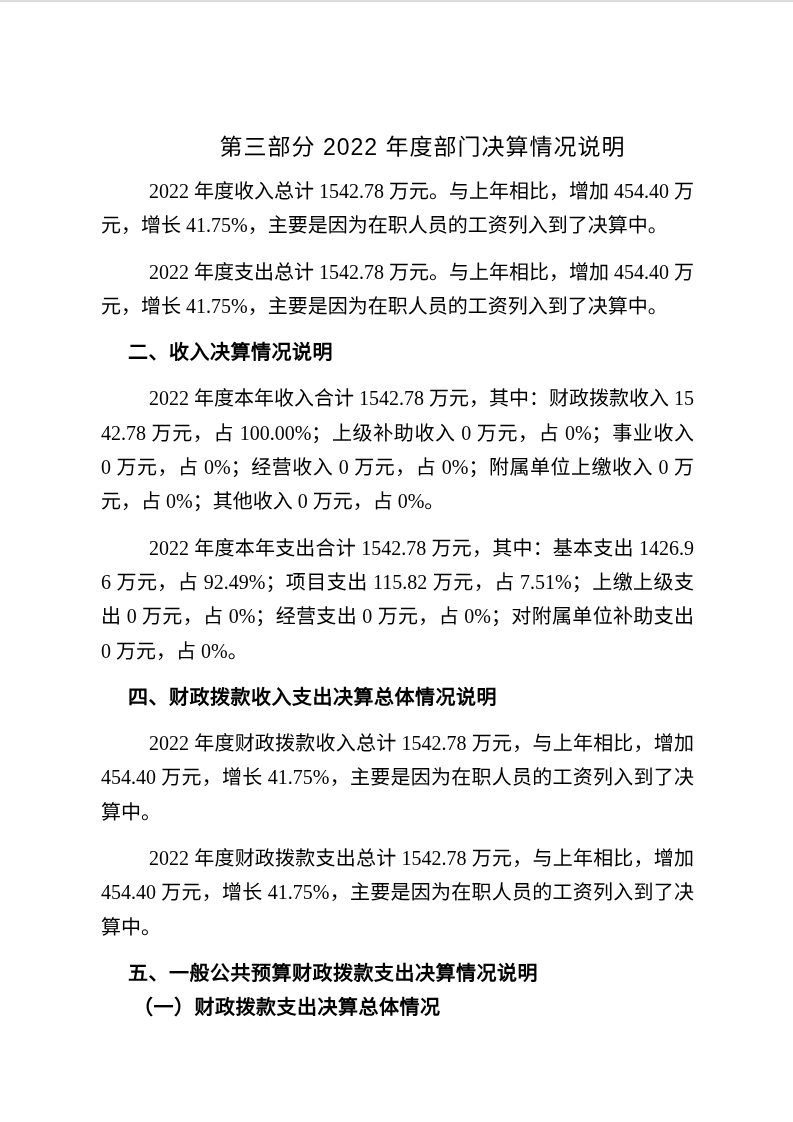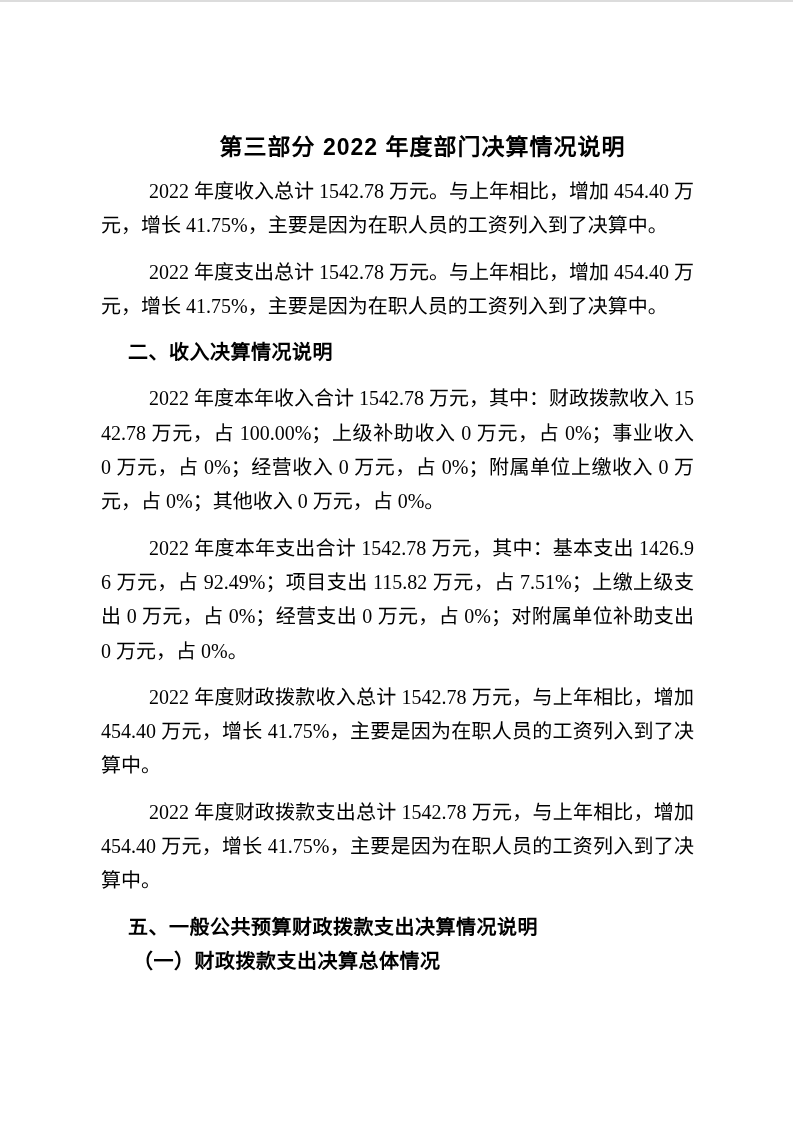--- a/index.html
+++ b/index.html
@@ -24,21 +24,21 @@
   .page {
     box-sizing: border-box;
     width: 793px;
     min-height: 1122px;
     padding: 132px 87px 40px 89px;
     background: #ffffff;
     color: #000000;
   }
   .doc-title {
     font-family: "Liberation Sans", sans-serif;
-    font-weight: bold;
+    font-weight: normal;
     font-size: 23px;
     line-height: 30px;
     text-align: center;
     letter-spacing: 1px;
     margin: 0 0 11px 50px;
   }
   .sec-heading {
     font-family: "Liberation Sans", sans-serif;
     font-weight: bold;
     font-size: 20px;
@@ -80,20 +80,21 @@
 
   <p class="para">2022 年度支出总计 1542.78 万元。与上年相比，增加 454.40 万元，增长 41.75%，主要是因为在职人员的工资列入到了决算中。</p>
 
   <h2 class="sec-heading">二、收入决算情况说明</h2>
 
   <p class="para">2022 年度本年收入合计 1542.78 万元，其中：财政拨款收入 1542.78 万元，占 100.00%；上级补助收入 0 万元，占 0%；事业收入 0 万元，占 0%；经营收入 0 万元，占 0%；附属单位上缴收入 0 万元，占 0%；其他收入 0 万元，占 0%。</p>
 
 
   <p class="para">2022 年度本年支出合计 1542.78 万元，其中：基本支出 1426.96 万元，占 92.49%；项目支出 115.82 万元，占 7.51%；上缴上级支出 0 万元，占 0%；经营支出 0 万元，占 0%；对附属单位补助支出 0 万元，占 0%。</p>
 
+  <h2 class="sec-heading">四、财政拨款收入支出决算总体情况说明</h2>
 
   <p class="para">2022 年度财政拨款收入总计 1542.78 万元，与上年相比，增加 454.40 万元，增长 41.75%，主要是因为在职人员的工资列入到了决算中。</p>
 
   <p class="para">2022 年度财政拨款支出总计 1542.78 万元，与上年相比，增加 454.40 万元，增长 41.75%，主要是因为在职人员的工资列入到了决算中。</p>
 
   <h2 class="sec-heading">五、一般公共预算财政拨款支出决算情况说明</h2>
 
   <h3 class="sub-heading">（一）财政拨款支出决算总体情况</h3>
 
 </div>

